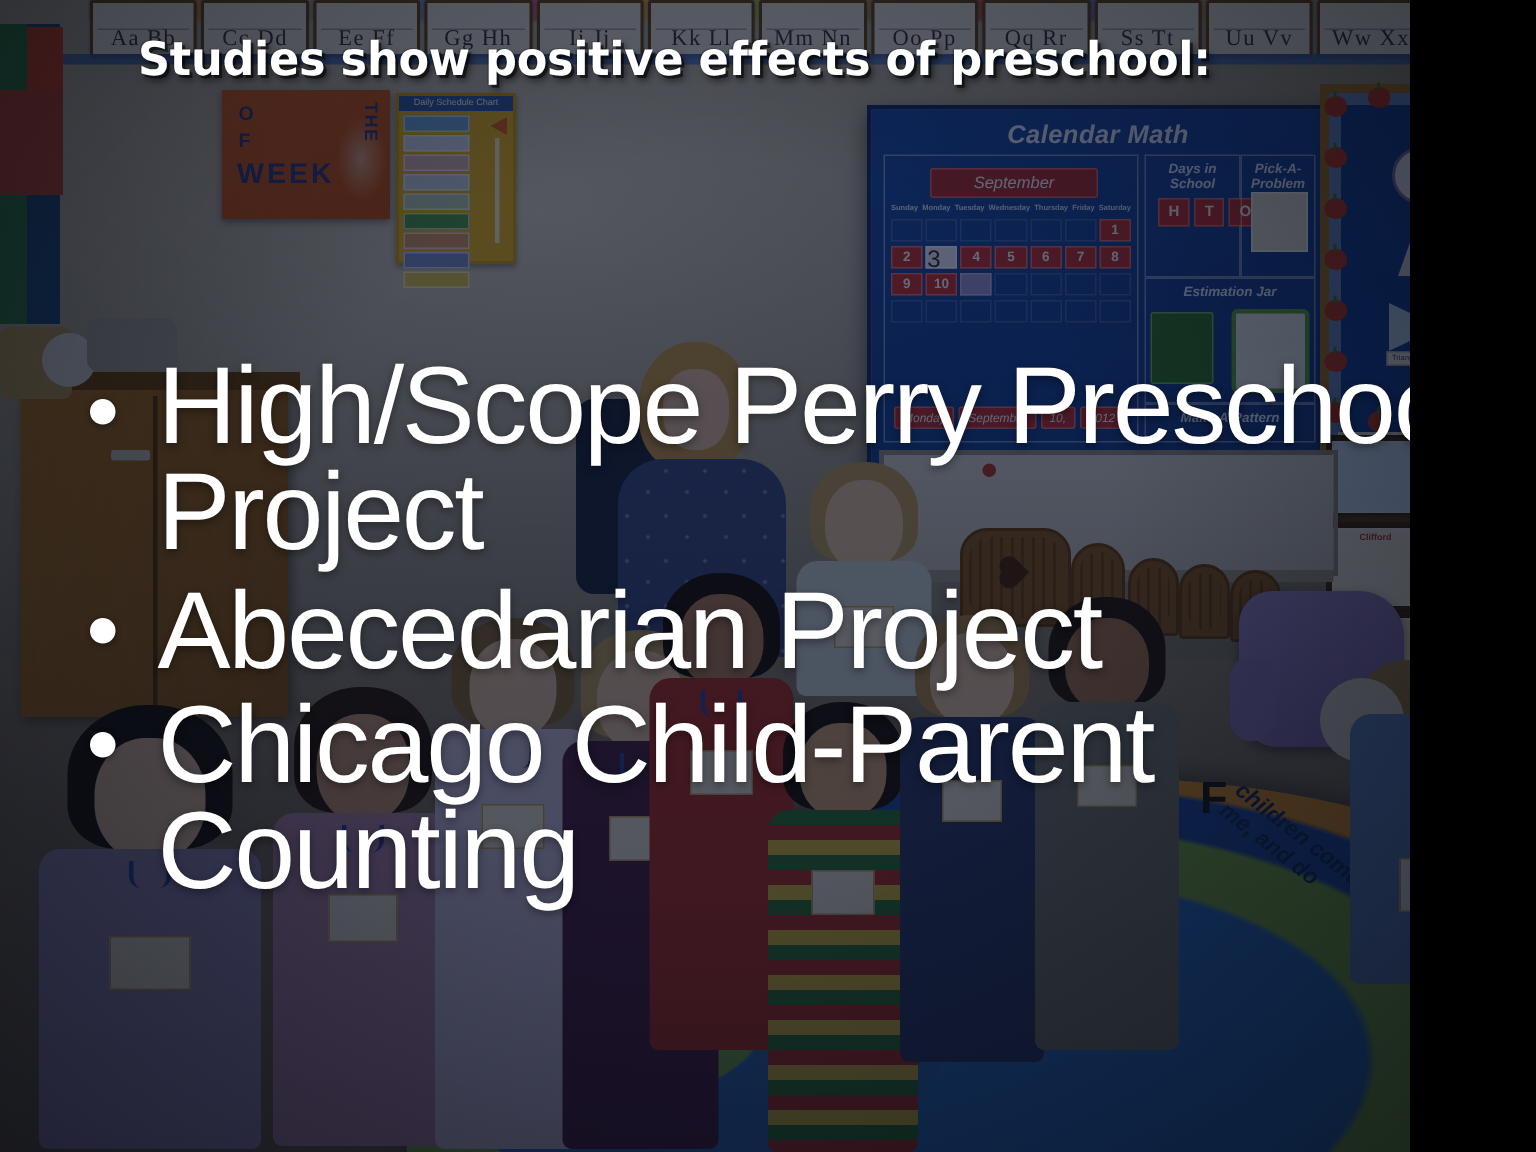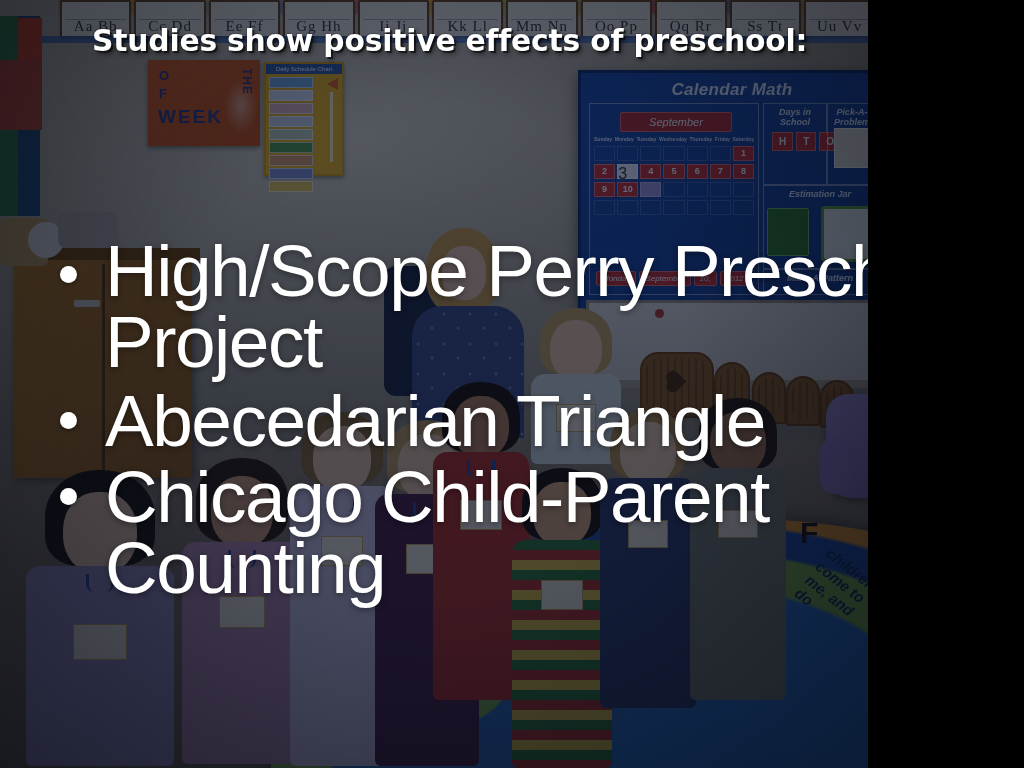--- a/index.html
+++ b/index.html
@@ -1,21 +1,21 @@
 <!DOCTYPE html>
 <html><head>
 <meta charset="utf-8">
 <title>Slide</title>
 <style>
   html,body{margin:0;padding:0;background:#000;}
   body{font-family:"Liberation Sans",sans-serif;}
 
   #slide{
     position:relative;
-    width:868px;height:768px;
+    width:940px;height:768px;
     overflow:hidden;
     background:#ec4899;
   }
 
   
   .photo{position:absolute;inset:0;overflow:hidden;}
 
   
   .wall{position:absolute;left:0;top:0;width:1024px;height:470px;
     background:linear-gradient(180deg,#cfc9b4 0%,#c7c1ab 40%,#bdb7a1 100%);}
@@ -662,21 +662,21 @@
 
   <div class="bullets">
 
     <div class="bullet b1">
       <div class="dot"></div>
       <div class="txt">High/Scope Perry Preschool Project</div>
     </div>
 
     <div class="bullet b2">
       <div class="dot"></div>
-      <div class="txt">Abecedarian Triangle</div>
+      <div class="txt">Abecedarian Project</div>
     </div>
 
     <div class="bullet b3">
       <div class="dot"></div>
       <div class="txt">Chicago Child-Parent Counting</div>
     </div>
 
   </div>
 
 </div>

